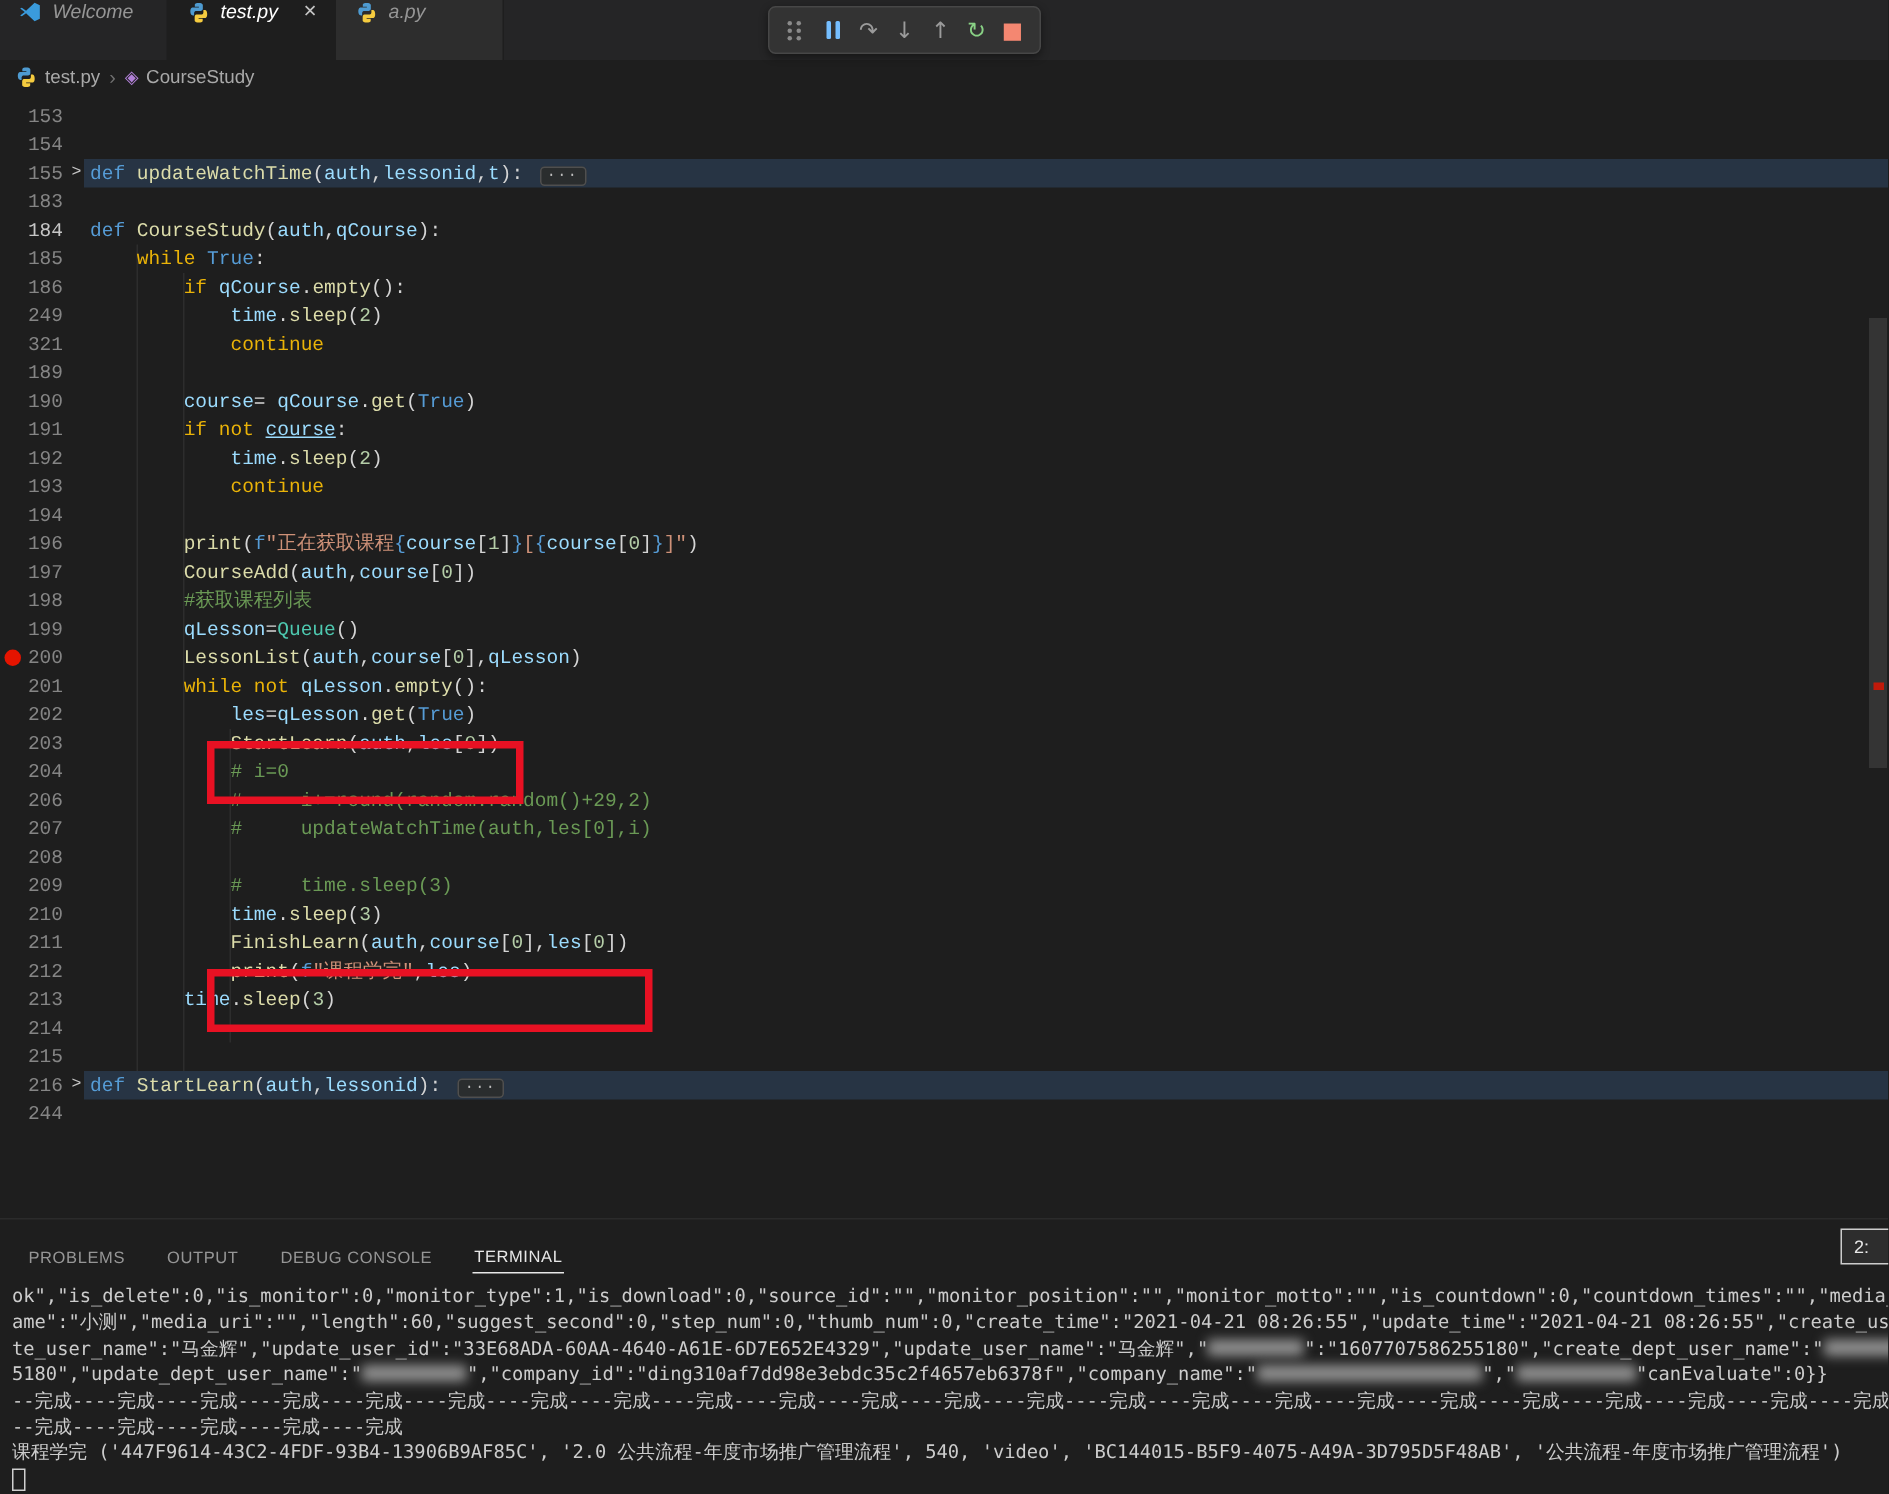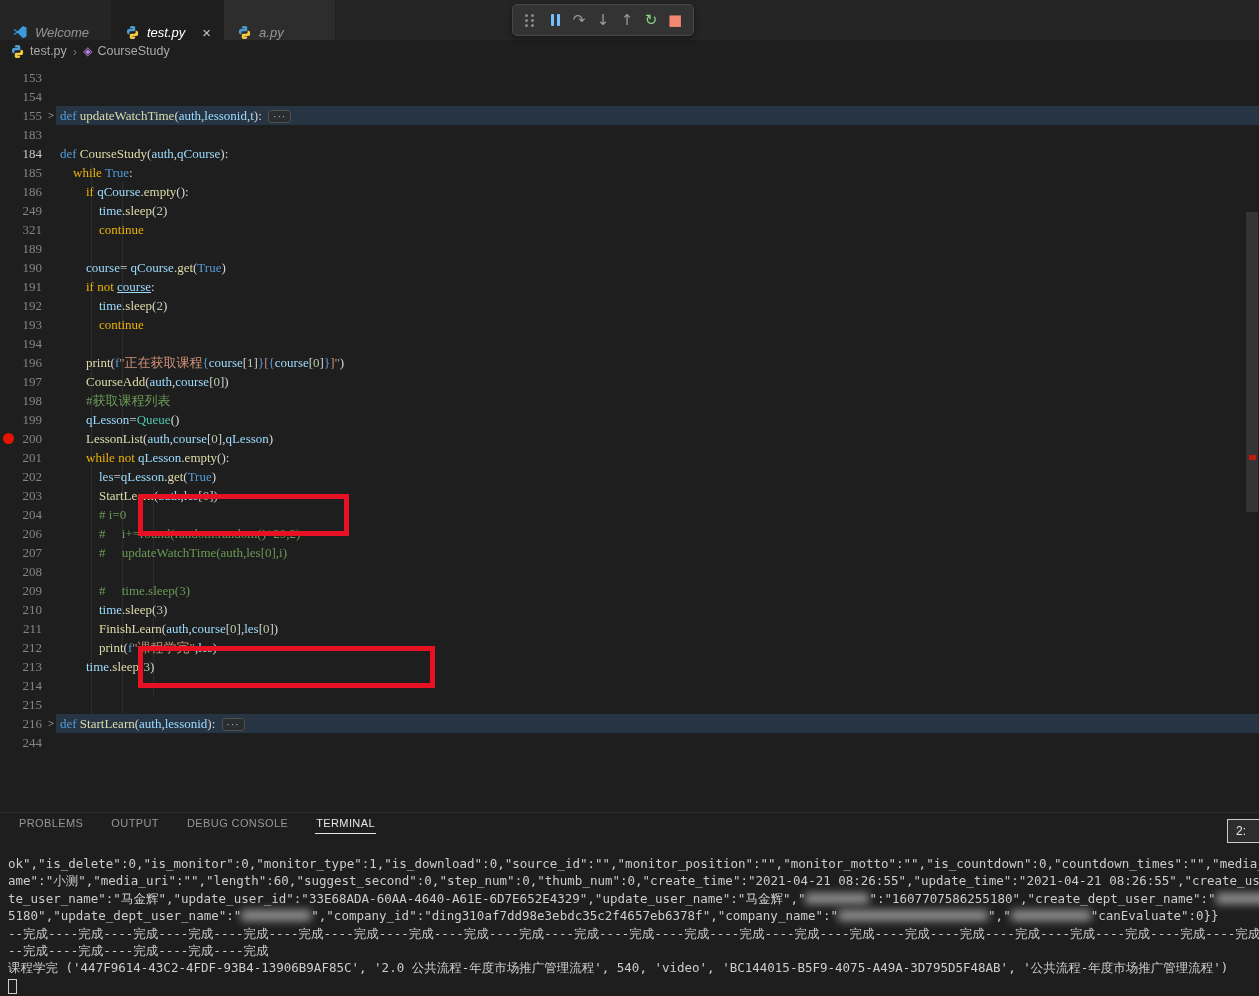--- a/index.html
+++ b/index.html
@@ -3,21 +3,21 @@
 <meta charset="utf-8">
 <style>
   *{margin:0;padding:0;box-sizing:border-box}
   html,body{background:#1e1e1e}
   body{font-family:"Liberation Sans",sans-serif}
   .root{position:relative;width:1259px;height:996px;overflow:hidden;background:#1e1e1e}
 
   
   .tabbar{position:relative;height:40px;background:#252526;display:flex;align-items:stretch}
   .tabstrip{display:flex}
-  .tab{display:flex;align-items:flex-end;gap:7px;padding:0 12px;min-width:112px;background:#2d2d2d;border-right:1px solid #1e1e1e;cursor:pointer;font-size:13px;color:#969696;font-style:italic}
+  .tab{display:flex;align-items:flex-start;gap:7px;padding:0 12px;min-width:112px;background:#2d2d2d;border-right:1px solid #1e1e1e;cursor:pointer;font-size:13px;color:#969696;font-style:italic}
   .tab.active{background:#1e1e1e;color:#ffffff}
   .tab:first-child{background:#252526}
   .tabicon{display:inline-flex;width:16px;height:16px;align-items:center;justify-content:center}
   .tablabel{white-space:nowrap}
   .tabclose{margin-left:10px;font-style:normal;color:#c5c5c5;font-size:15px;line-height:15px;cursor:pointer}
 
   
   .debugbar{position:absolute;left:512px;top:4px;height:32px;display:flex;align-items:center;padding:0 6px;background:#333333;border:1px solid #474747;border-radius:5px;box-shadow:0 2px 6px rgba(0,0,0,.45);z-index:30}
   .dbg-btn{width:24px;height:24px;display:inline-flex;align-items:center;justify-content:center;font-size:15px;cursor:pointer;font-family:"DejaVu Sans",sans-serif}
   .dbg-pause i{display:inline-block;width:3px;height:12px;background:#75beff;margin:0 1.5px;border-radius:1px}
@@ -26,21 +26,21 @@
     box-shadow:6px 0 0 #8a8a8a,0 5px 0 #8a8a8a,6px 5px 0 #8a8a8a,0 10px 0 #8a8a8a,6px 10px 0 #8a8a8a}
 
   
   .breadcrumb{height:22px;background:#1e1e1e;display:flex;align-items:center;padding-left:10px;gap:5px;font-size:12.5px;color:#a9a9a9}
   .bc-item{cursor:pointer}
   .bc-sep{color:#6f6f6f;font-size:13px;margin:0 1px}
   .bc-icon{display:inline-flex;align-items:center}
   .bc-method{color:#b180d7;font-size:12px;font-family:"DejaVu Sans",sans-serif}
 
   
-  .editor{position:relative;height:750px;background:#1e1e1e;overflow:hidden;font-family:Liberation Serif, serif;font-size:13px}
+  .editor{position:relative;height:750px;background:#1e1e1e;overflow:hidden;font-family:Liberation Mono, monospace;font-size:13px}
   .lines{position:relative;padding-top:6px;z-index:2}
   .cl{position:relative;display:flex;height:19px;line-height:19px;white-space:pre}
   .cl.fold-hl::before{content:"";position:absolute;left:56px;right:0;top:0;bottom:0;background:rgba(58,98,146,.33)}
   .g-bp{width:16px;position:relative;flex:none}
   .bpdot{position:absolute;left:3px;top:4px;width:11px;height:11px;border-radius:50%;background:#e51400}
   .g-num{width:26px;flex:none;text-align:right;color:#858585}
   .g-num.act{color:#c6c6c6}
   .g-fold{width:18px;flex:none;text-align:center;color:#c5c5c5;font-size:11px}
   .g-code{white-space:pre;position:relative}
   .tk-kw{color:#569cd6}
@@ -55,21 +55,21 @@
   .tk-pun{color:#d4d4d4}
   .tk-fold{color:#c0c0c0;border:1px solid #4f4f4f;border-radius:3px;padding:0 4px;margin-left:3px;font-size:10px;letter-spacing:1px;background:#2a2d2e}
   .guide{position:absolute;width:1px;background:rgba(255,255,255,.07);z-index:1}
   .ann{position:absolute;height:42px;border:5px solid #e81123;z-index:10;pointer-events:none}
   .vscroll{position:absolute;right:0;top:0;width:14px;height:100%;z-index:5}
   .vthumb{position:absolute;left:1px;right:1px;top:150px;height:300px;background:rgba(121,121,121,.25)}
   .ovr-bp{position:absolute;right:3px;top:393px;width:7px;height:5px;background:#e51400;opacity:.8}
 
   
   .panel{position:relative;height:184px;background:#1e1e1e;border-top:1px solid #2b2b2b}
-  .panel-tabs{position:relative;height:36px;display:flex;align-items:flex-start;padding-left:18px}
+  .panel-tabs{position:relative;height:36px;display:flex;align-items:flex-end;padding-left:18px}
   .ptab{font-size:11px;letter-spacing:.4px;color:#969696;margin-right:26px;padding:4px 1px;cursor:pointer;white-space:nowrap}
   .ptab.active{color:#e7e7e7;border-bottom:1px solid #e7e7e7}
   .picker{position:absolute;right:-40px;top:6px;width:72px;height:24px;border:1px solid #cccccc;background:#2d2d2d;color:#e8e8e8;font-size:12px;display:flex;align-items:center;padding-left:8px;cursor:pointer}
   .terminal{height:147px;overflow:hidden;padding:6px 0 0 8px;font-family:"DejaVu Sans Mono",monospace;font-size:12.5px;color:#cccccc;white-space:pre}
   .tline{height:17.4px;line-height:17.4px;white-space:pre}
   .blur{display:inline-block;height:11px;background:#909090;filter:blur(4px);border-radius:2px;vertical-align:baseline;transform:translateY(1px)}
   .cursor{display:inline-block;width:9px;height:15px;border:1px solid #cfcfcf;vertical-align:middle}
 </style>
 </head>
 <body>

